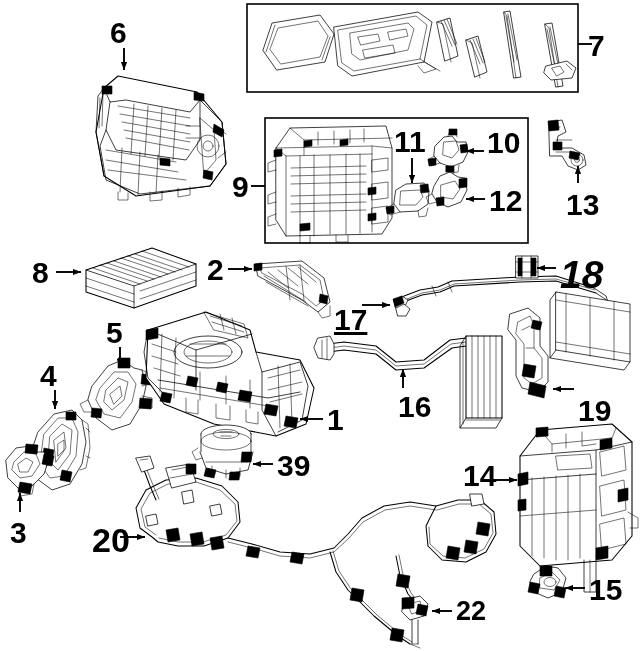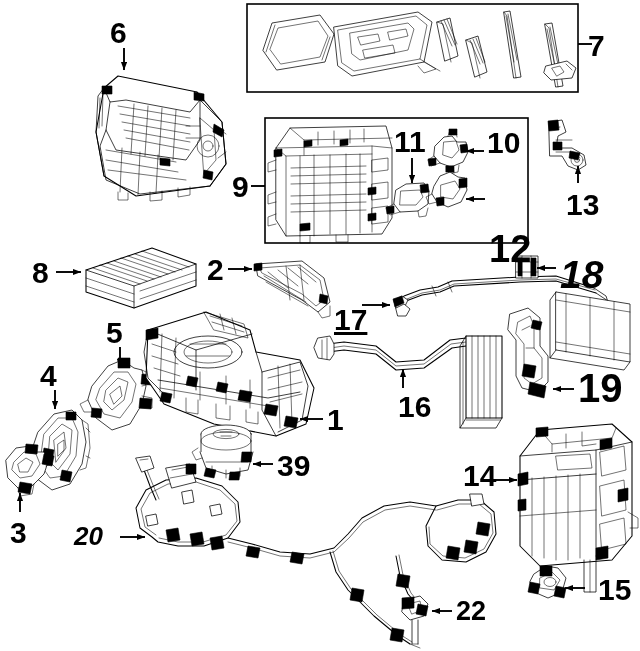--- a/index.html
+++ b/index.html
@@ -540,30 +540,30 @@
         <line class="lead" x1="452" y1="611" x2="432" y2="611" marker-end="url(#ahead)"></line>
       </g>
   </svg>
 
   <div class="callout" style="left:110px;top:18px;font-size:30px;">6</div>
   <div class="callout" style="left:588px;top:31px;font-size:30px;">7</div>
   <div class="callout" style="left:394px;top:127px;font-size:30px;">11</div>
   <div class="callout" style="left:487px;top:128px;font-size:30px;">10</div>
   <div class="callout" style="left:566px;top:190px;font-size:30px;text-align:right;">13</div>
   <div class="callout" style="left:232px;top:172px;font-size:30px;">9</div>
-  <div class="callout" style="left:489px;top:186px;font-size:38px;margin-top:44px;">12</div>
+  <div class="callout" style="left:489px;top:186px;font-size:30px;">12</div>
   <div class="callout" style="left:32px;top:258px;font-size:30px;">8</div>
   <div class="callout" style="left:207px;top:255px;font-size:30px;">2</div>
   <div class="callout" style="left:560px;top:255px;font-size:39px;font-style:italic;">18</div>
   <div class="callout" style="left:334px;top:305px;font-size:30px;text-decoration:underline;">17</div>
   <div class="callout" style="left:106px;top:318px;font-size:30px;">5</div>
   <div class="callout" style="left:40px;top:361px;font-size:30px;">4</div>
-  <div class="callout" style="left:578px;top:368px;font-size:40px;">19</div>
+  <div class="callout" style="left:578px;top:396px;font-size:30px;">19</div>
   <div class="callout" style="left:398px;top:392px;font-size:30px;">16</div>
   <div class="callout" style="left:327px;top:405px;font-size:30px;">1</div>
   <div class="callout" style="left:277px;top:451px;font-size:30px;">39</div>
   <div class="callout" style="left:463px;top:461px;font-size:30px;">14</div>
   <div class="callout" style="left:10px;top:518px;font-size:30px;">3</div>
-  <div class="callout" style="left:74px;top:523px;font-size:26px;font-style:italic;">20</div>
-  <div class="callout" style="left:589px;top:575px;font-size:30px;margin-left:9px;">15</div>
+  <div class="callout" style="left:92px;top:523px;font-size:34px;">20</div>
+  <div class="callout" style="left:589px;top:575px;font-size:30px;">15</div>
   <div class="callout" style="left:456px;top:598px;font-size:27px;">22</div>
 
 </div>
 
 </body></html>

